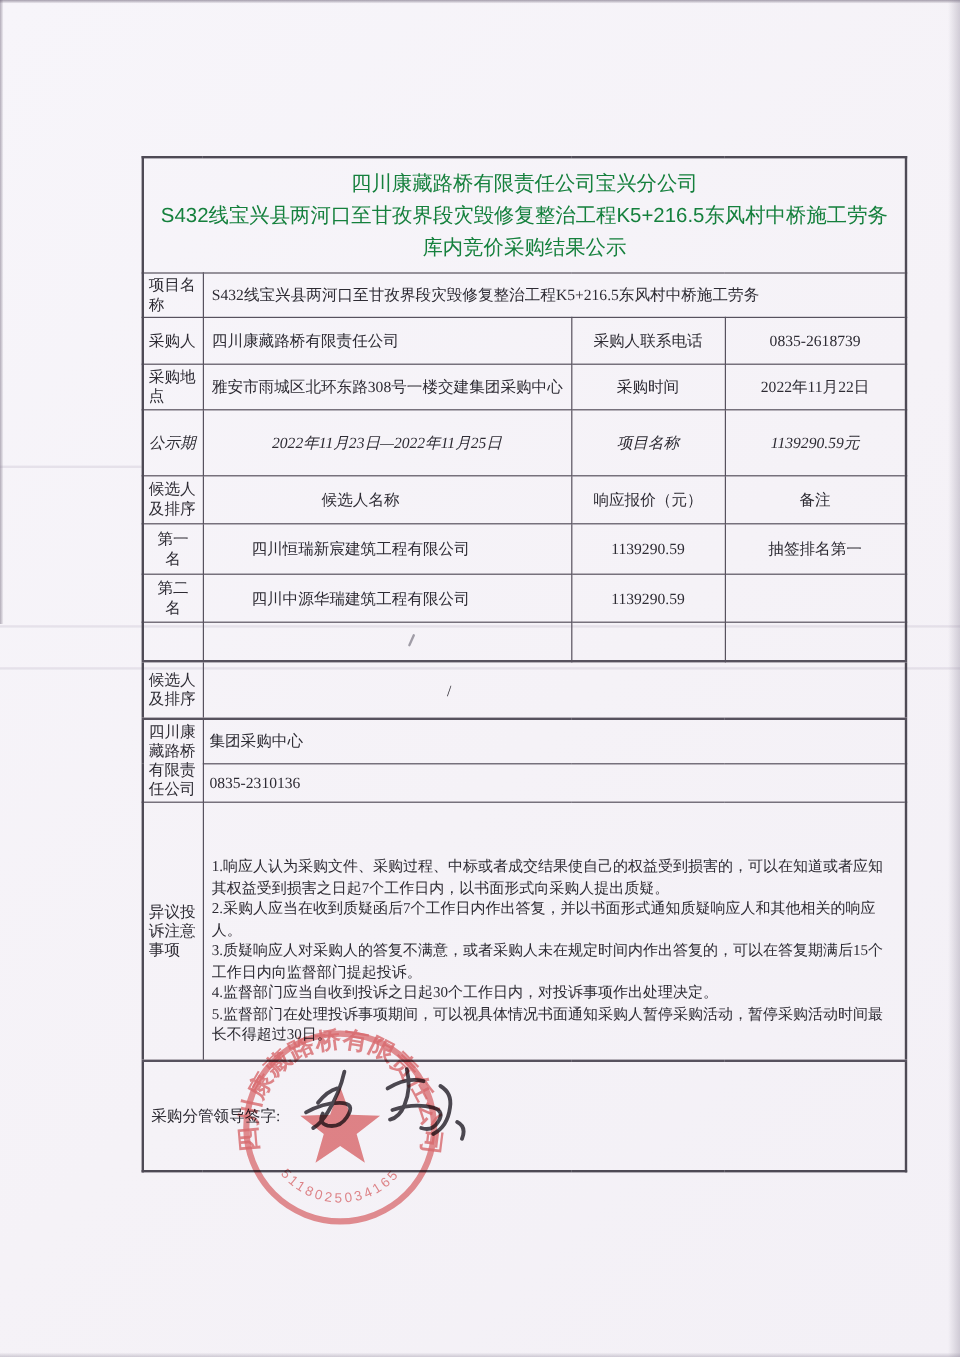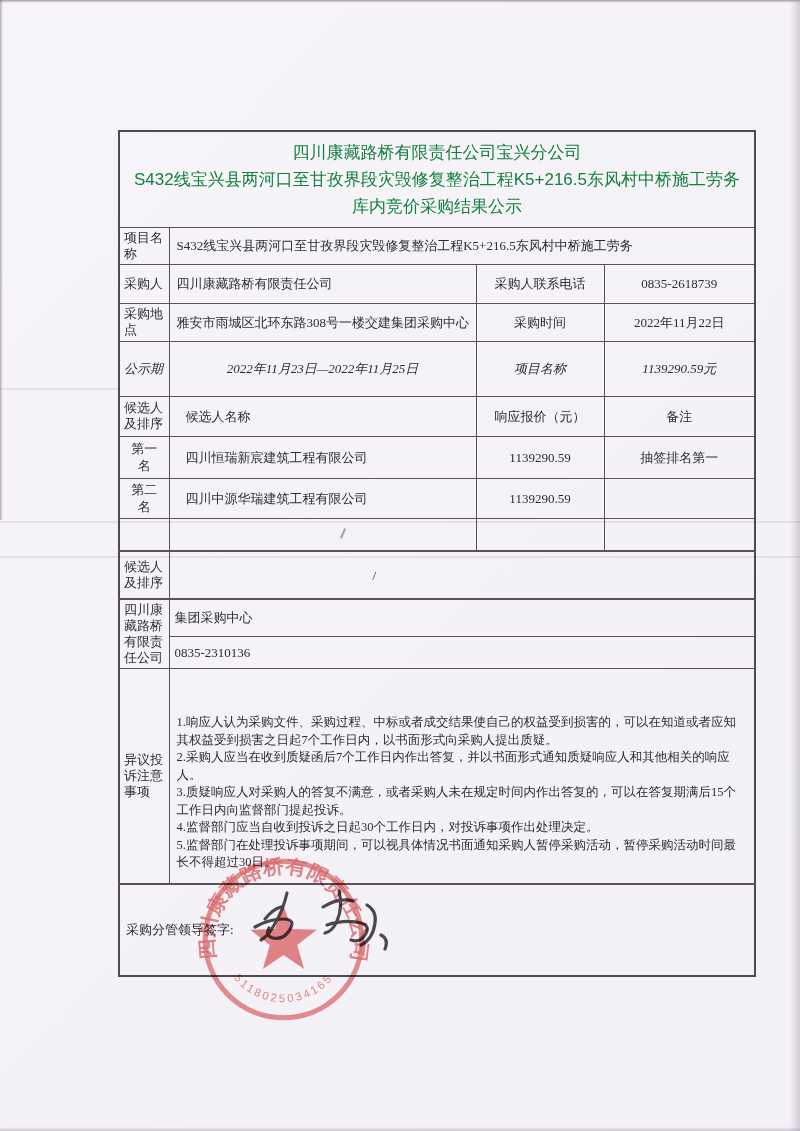--- a/index.html
+++ b/index.html
@@ -54,21 +54,21 @@
   tr.r-sup2{height:30px;}
   tr.r-objection{height:215px;}
   tr.r-sign{height:92px;}
   tr.r-other td,tr.r-sup1 td,tr.r-sign td{border-top-width:2px;}
   td.title-cell{
     text-align:center;font-family:"Liberation Sans",sans-serif;
     font-weight:normal;font-size:17px;line-height:27px;color:#15803d;
   }
   td.bias{ text-align:left;padding-right:68px;}
   td.bias2{text-align:center;padding-right:180px;}
-  td.cand-name{text-align:left;padding-right:60px;padding-left:16px;}
+  td.cand-name{text-align:center;padding-right:60px;padding-left:16px;}
   td.objection-cell{
     vertical-align:middle;text-align:left;
     font-size:12.5px;line-height:17.5px;
     padding:40px 7px 6px 7px;
   }
   td.sign-cell{text-align:left;padding-left:6px;font-size:13px;}
 
   
   .stamp{position:absolute;left:196px;top:850px;width:175px;height:175px;
     mix-blend-mode:multiply;opacity:.88;}

